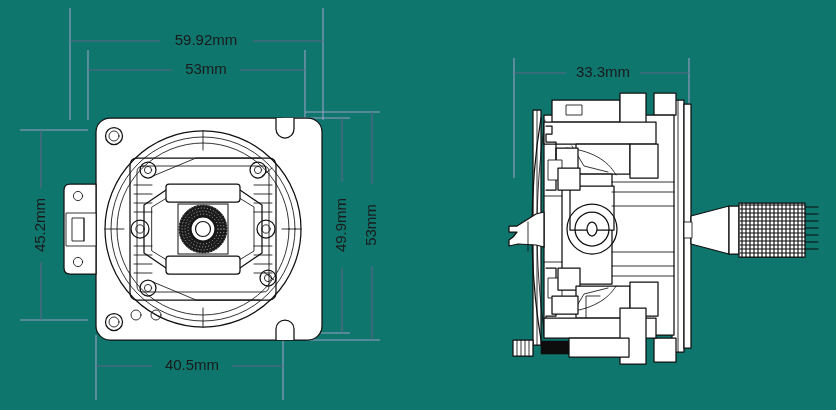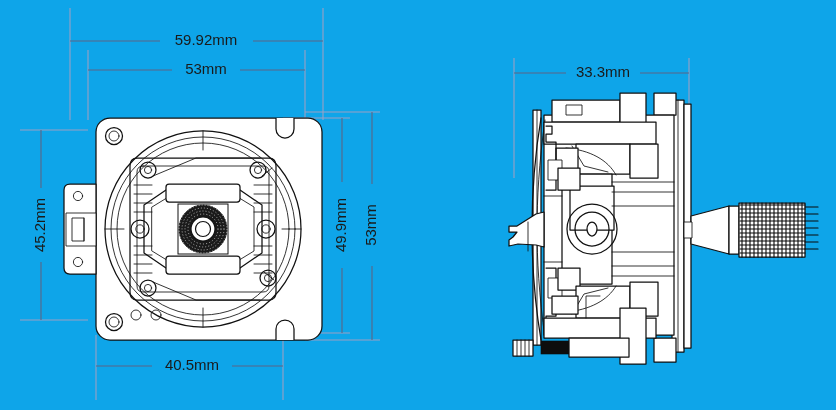--- a/index.html
+++ b/index.html
@@ -10,21 +10,21 @@
   body {
     width: 836px;
     height: 410px;
     overflow: hidden;
     font-family: "Liberation Sans", sans-serif;
   }
   #sheet {
     position: relative;
     width: 836px;
     height: 410px;
-    background: #0ea5e9;
+    background: #0f766e;
   }
   #sheet svg {
     position: absolute;
     left: 0;
     top: 0;
   }
   .dim-text {
     font-family: "Liberation Sans", sans-serif;
     font-size: 15px;
     fill: #1a1a1a;

